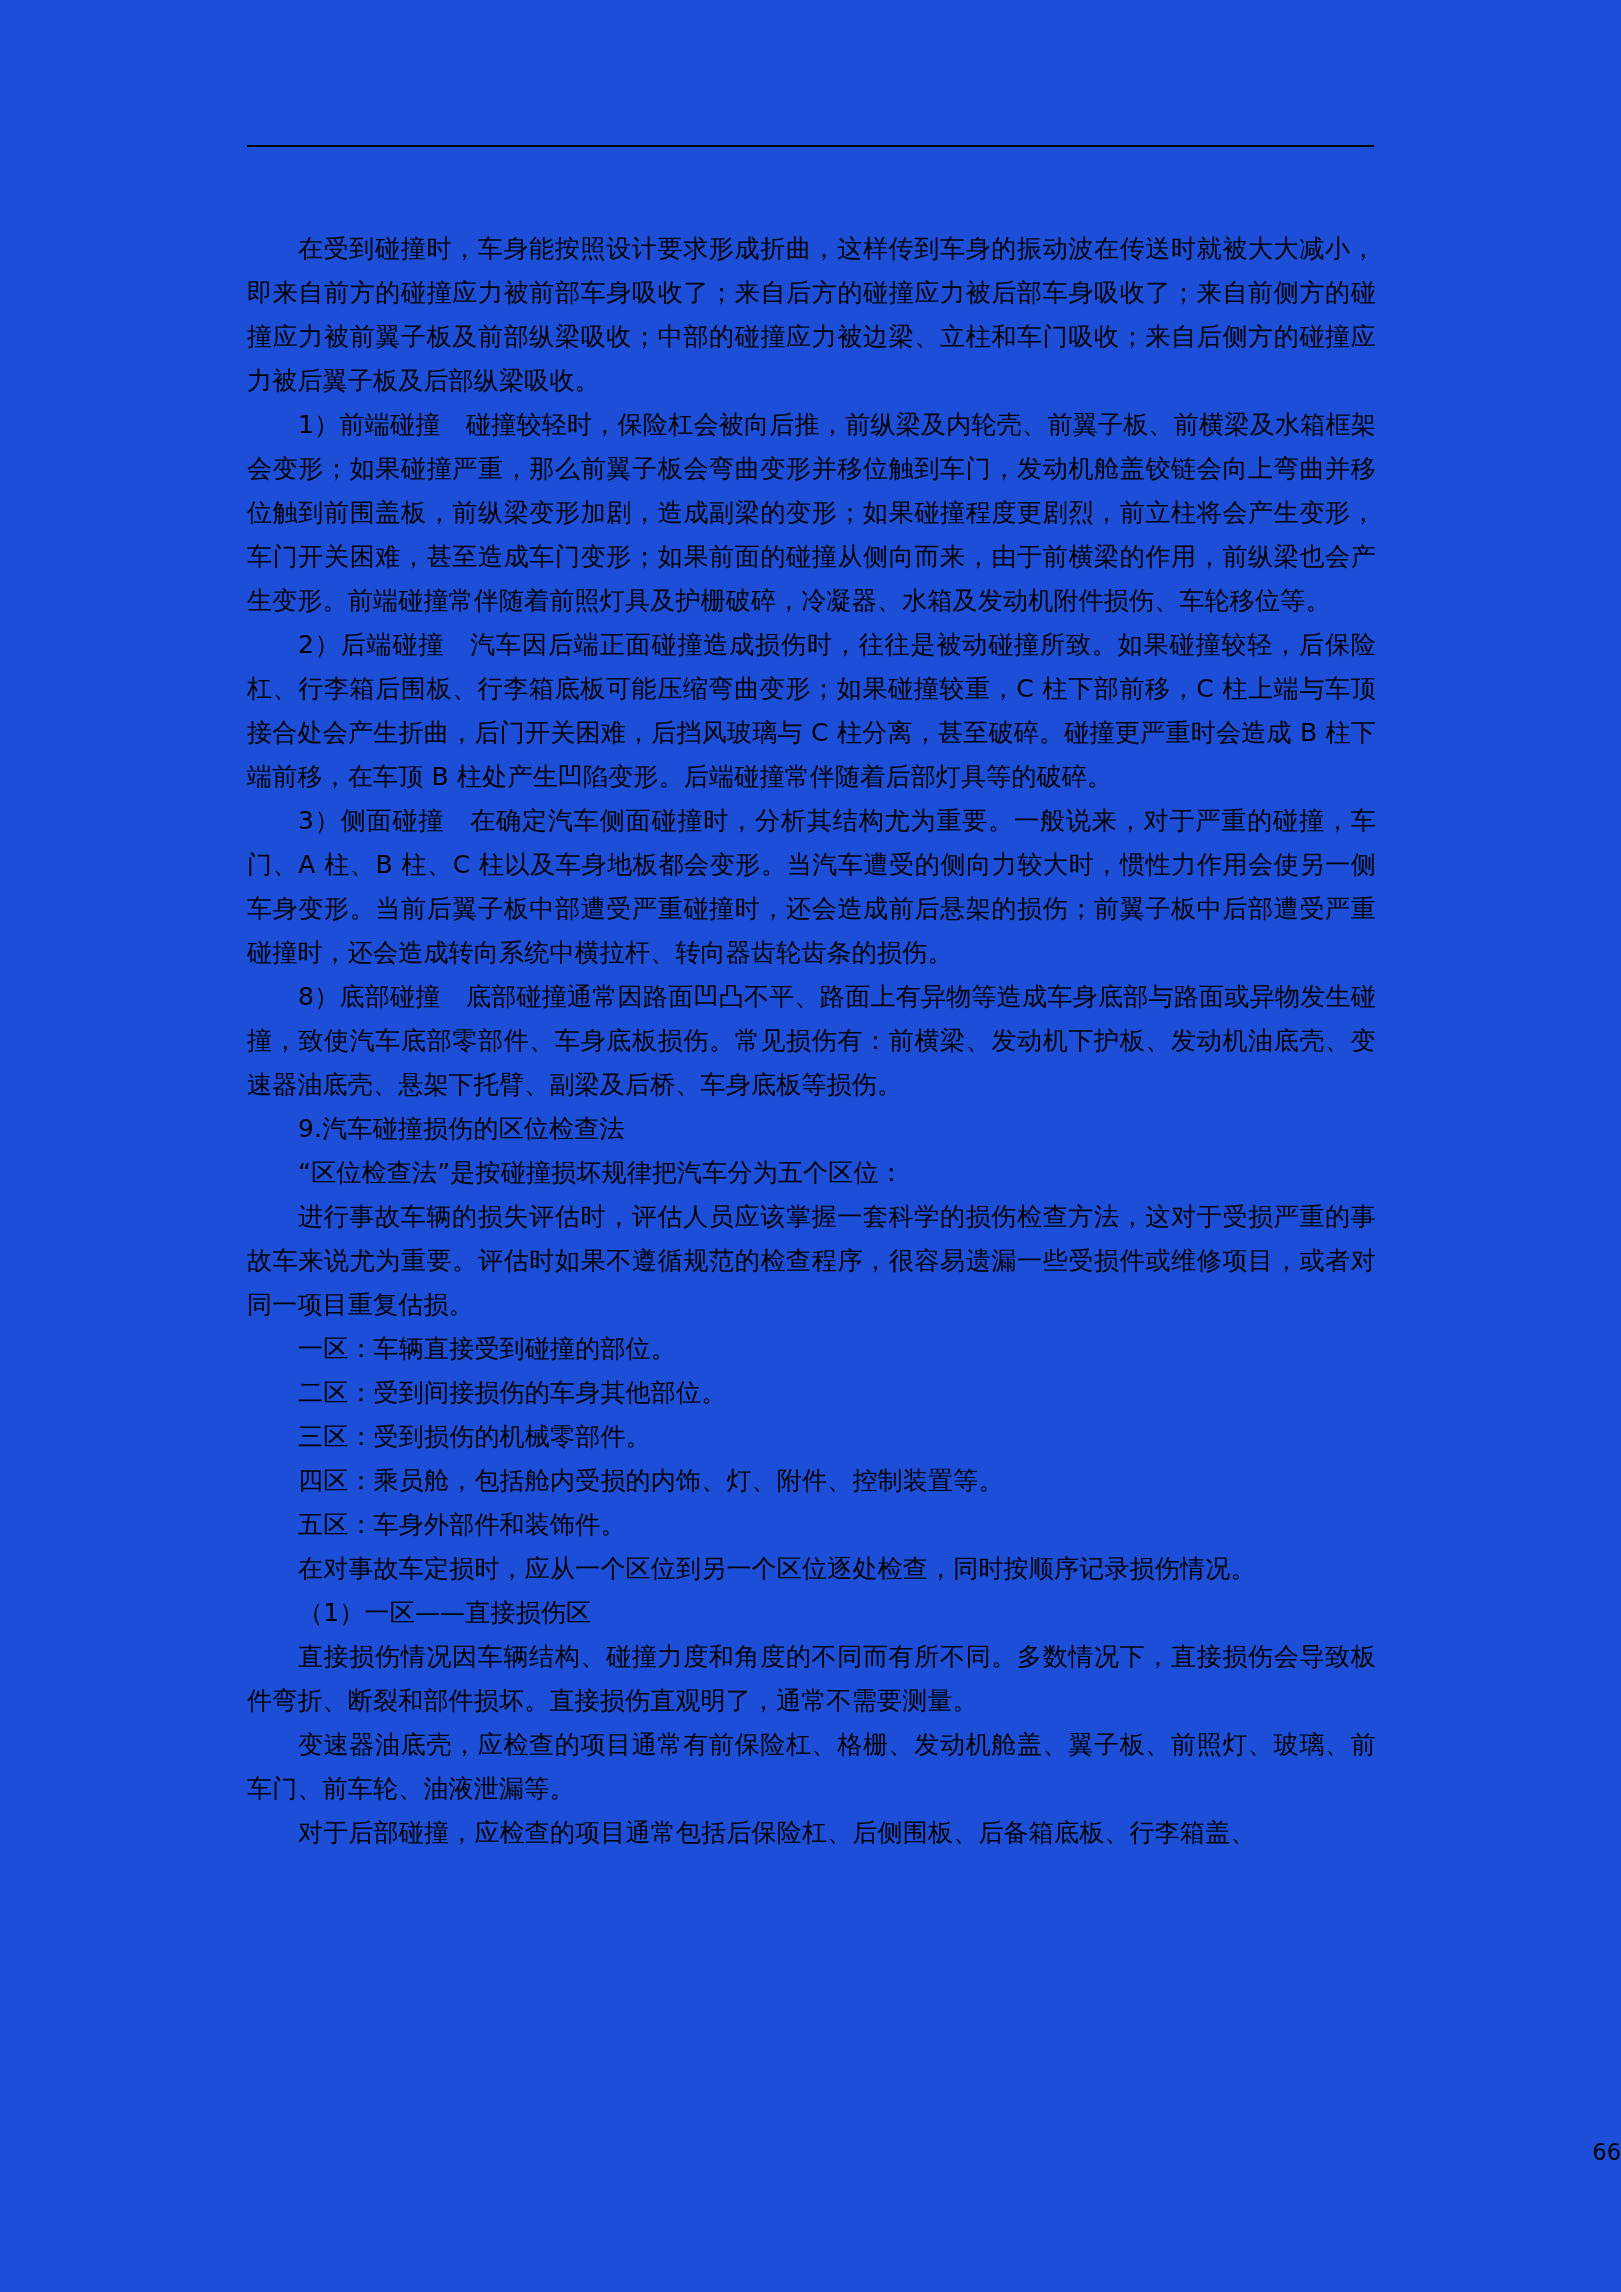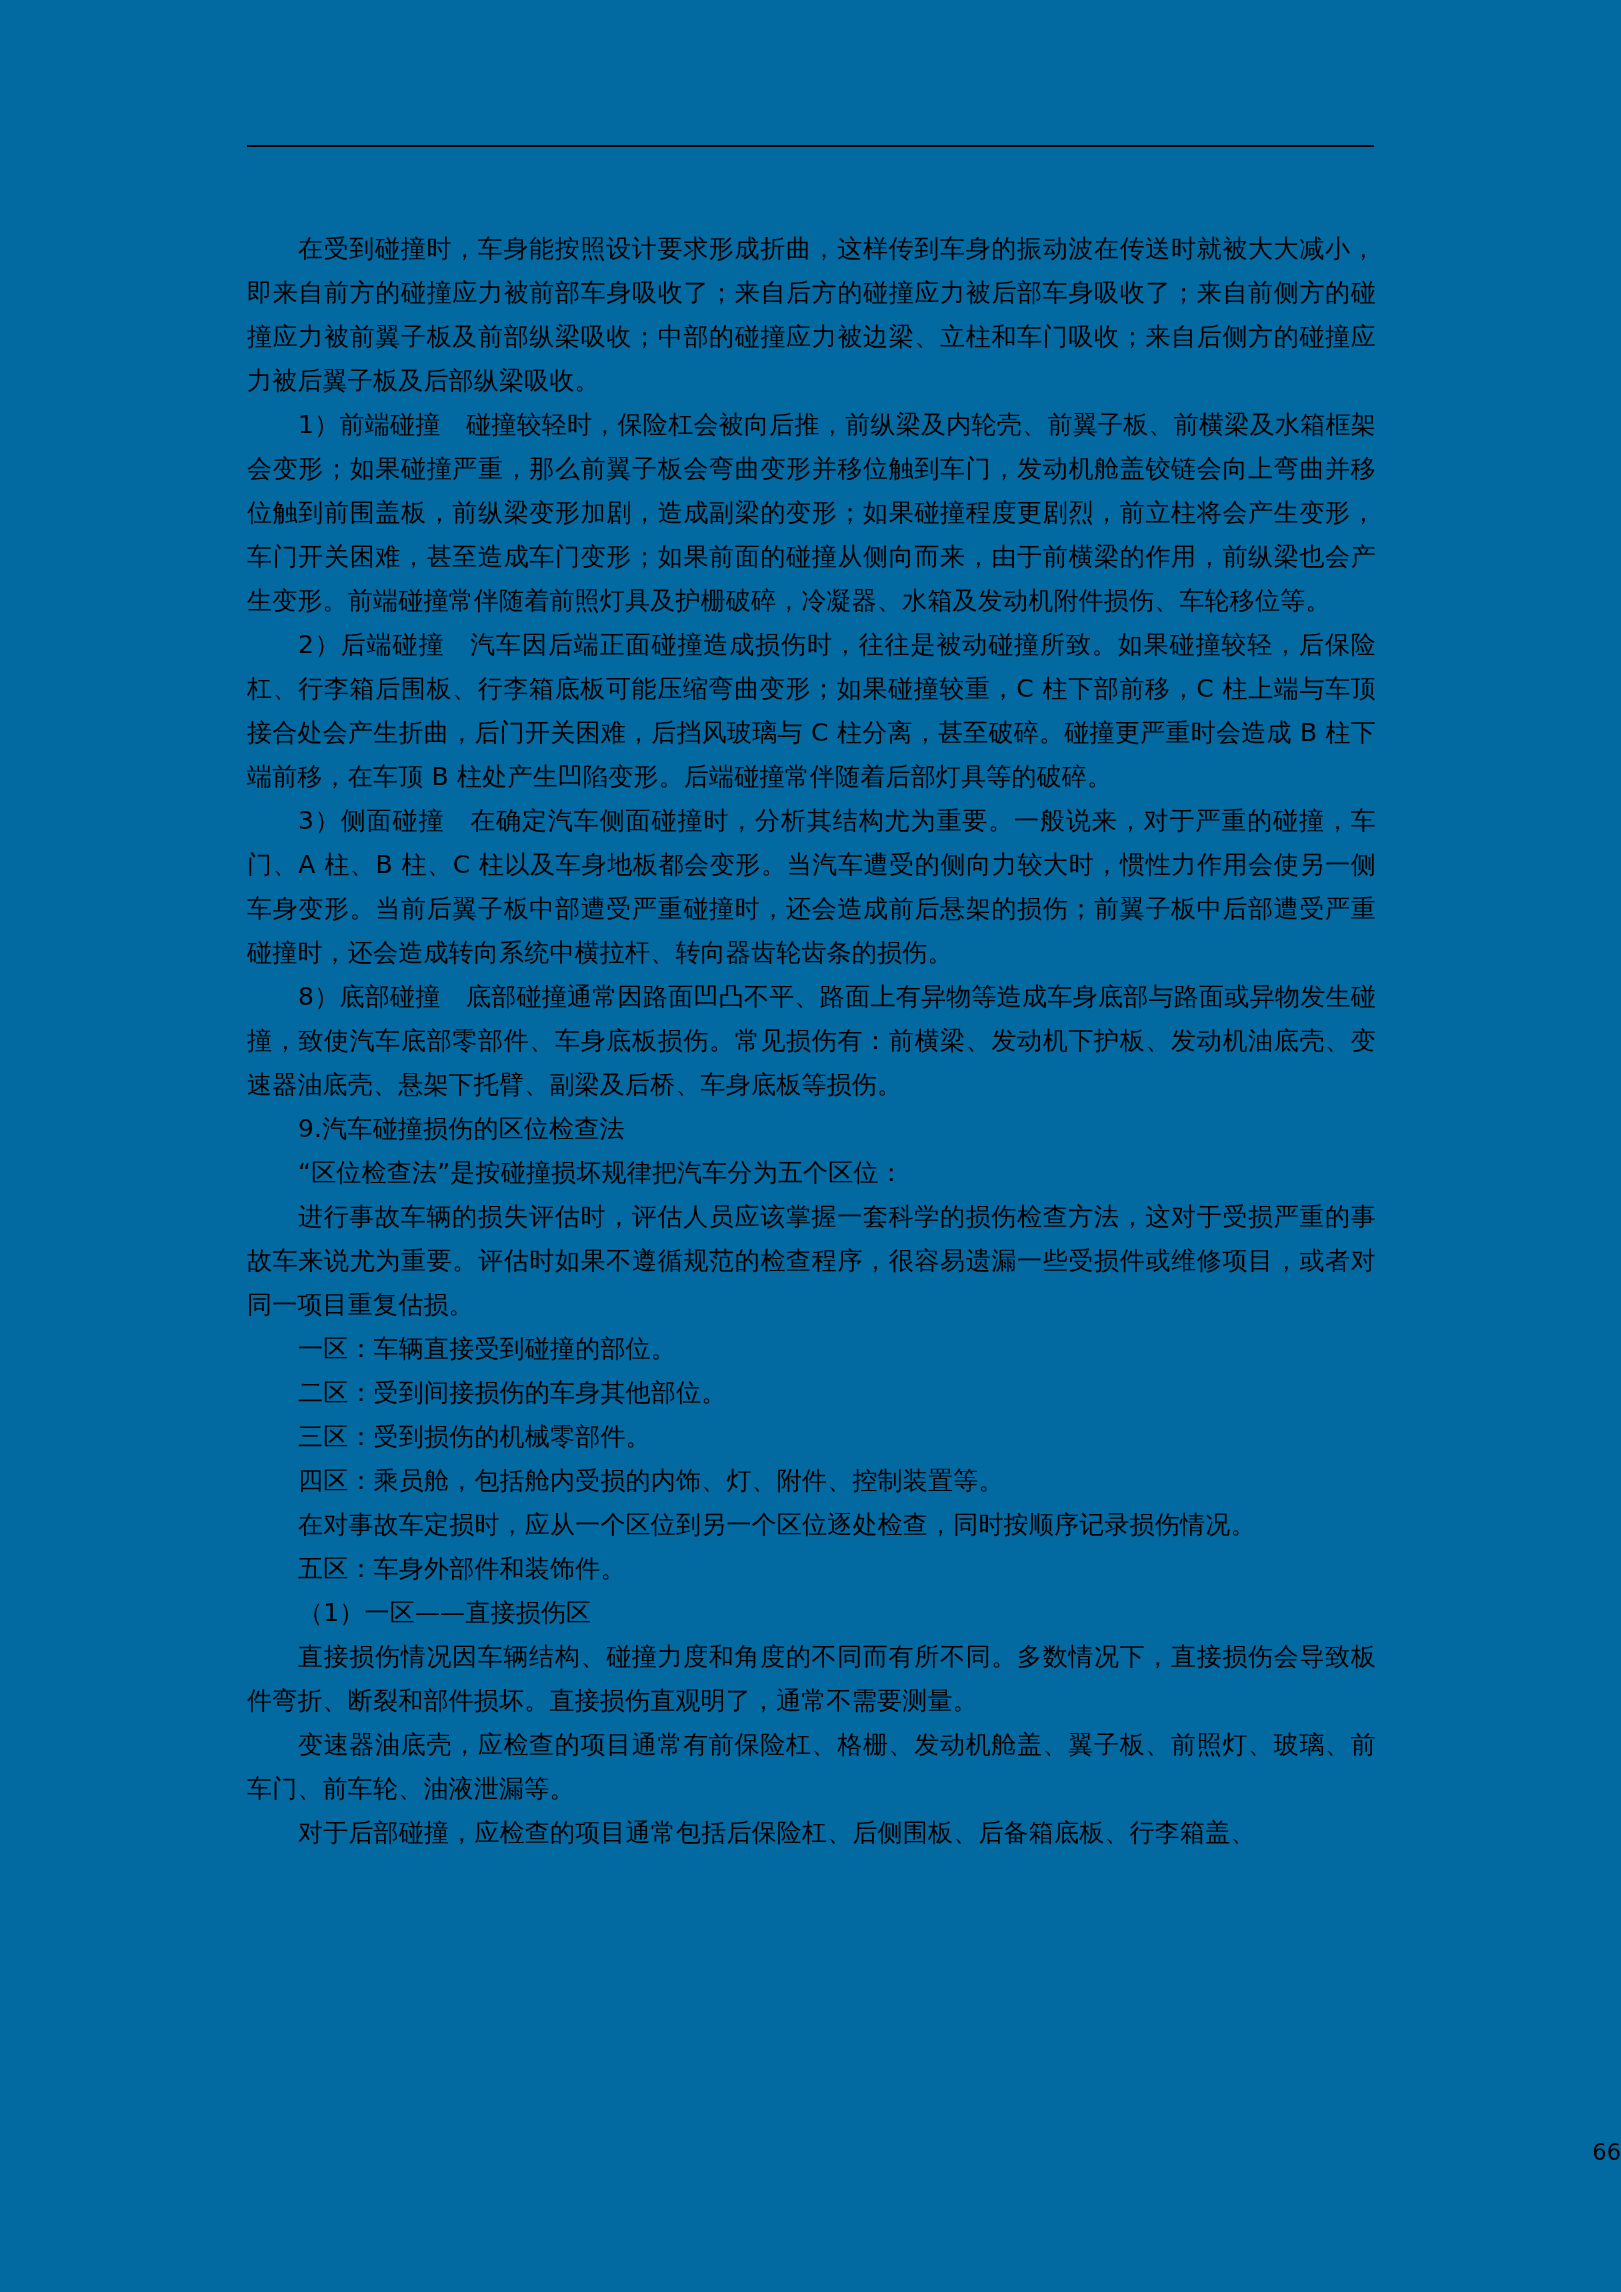--- a/index.html
+++ b/index.html
@@ -12,21 +12,21 @@
     height: 2293px;
     font-family: "DejaVu Sans", sans-serif;
     color: #000000;
   }
   .page {
     position: relative;
     width: 1621px;
     height: 2293px;
     box-sizing: border-box;
     padding: 4px;
-    background: #0369a1;
+    background: #1d4ed8;
   }
   .header-rule {
     position: absolute;
     left: 247px;
     top: 145px;
     width: 1127px;
     height: 0;
     border-top: 2px solid #000000;
   }
   .content {
@@ -70,22 +70,22 @@
     <p class="indent2">2）后端碰撞　汽车因后端正面碰撞造成损伤时，往往是被动碰撞所致。如果碰撞较轻，后保险杠、行李箱后围板、行李箱底板可能压缩弯曲变形；如果碰撞较重，C 柱下部前移，C 柱上端与车顶接合处会产生折曲，后门开关困难，后挡风玻璃与 C 柱分离，甚至破碎。碰撞更严重时会造成 B 柱下端前移，在车顶 B 柱处产生凹陷变形。后端碰撞常伴随着后部灯具等的破碎。</p>
     <p class="indent2">3）侧面碰撞　在确定汽车侧面碰撞时，分析其结构尤为重要。一般说来，对于严重的碰撞，车门、A 柱、B 柱、C 柱以及车身地板都会变形。当汽车遭受的侧向力较大时，惯性力作用会使另一侧车身变形。当前后翼子板中部遭受严重碰撞时，还会造成前后悬架的损伤；前翼子板中后部遭受严重碰撞时，还会造成转向系统中横拉杆、转向器齿轮齿条的损伤。</p>
     <p class="indent2">8）底部碰撞　底部碰撞通常因路面凹凸不平、路面上有异物等造成车身底部与路面或异物发生碰撞，致使汽车底部零部件、车身底板损伤。常见损伤有：前横梁、发动机下护板、发动机油底壳、变速器油底壳、悬架下托臂、副梁及后桥、车身底板等损伤。</p>
     <p class="indent2">9.汽车碰撞损伤的区位检查法</p>
     <p class="indent2">“区位检查法”是按碰撞损坏规律把汽车分为五个区位：</p>
     <p class="indent2">进行事故车辆的损失评估时，评估人员应该掌握一套科学的损伤检查方法，这对于受损严重的事故车来说尤为重要。评估时如果不遵循规范的检查程序，很容易遗漏一些受损件或维修项目，或者对同一项目重复估损。</p>
     <p class="indent2">一区：车辆直接受到碰撞的部位。</p>
     <p class="indent2">二区：受到间接损伤的车身其他部位。</p>
     <p class="indent2">三区：受到损伤的机械零部件。</p>
     <p class="indent2">四区：乘员舱，包括舱内受损的内饰、灯、附件、控制装置等。</p>
+    <p class="indent2">五区：车身外部件和装饰件。</p>
     <p class="indent2">在对事故车定损时，应从一个区位到另一个区位逐处检查，同时按顺序记录损伤情况。</p>
-    <p class="indent2">五区：车身外部件和装饰件。</p>
     <p class="indent2">（1）一区——直接损伤区</p>
     <p class="indent2">直接损伤情况因车辆结构、碰撞力度和角度的不同而有所不同。多数情况下，直接损伤会导致板件弯折、断裂和部件损坏。直接损伤直观明了，通常不需要测量。</p>
     <p class="indent2">变速器油底壳，应检查的项目通常有前保险杠、格栅、发动机舱盖、翼子板、前照灯、玻璃、前车门、前车轮、油液泄漏等。</p>
     <p class="indent2">对于后部碰撞，应检查的项目通常包括后保险杠、后侧围板、后备箱底板、行李箱盖、</p>
   </div>
 
   <div class="footer">66</div>
 
 </div>
 

